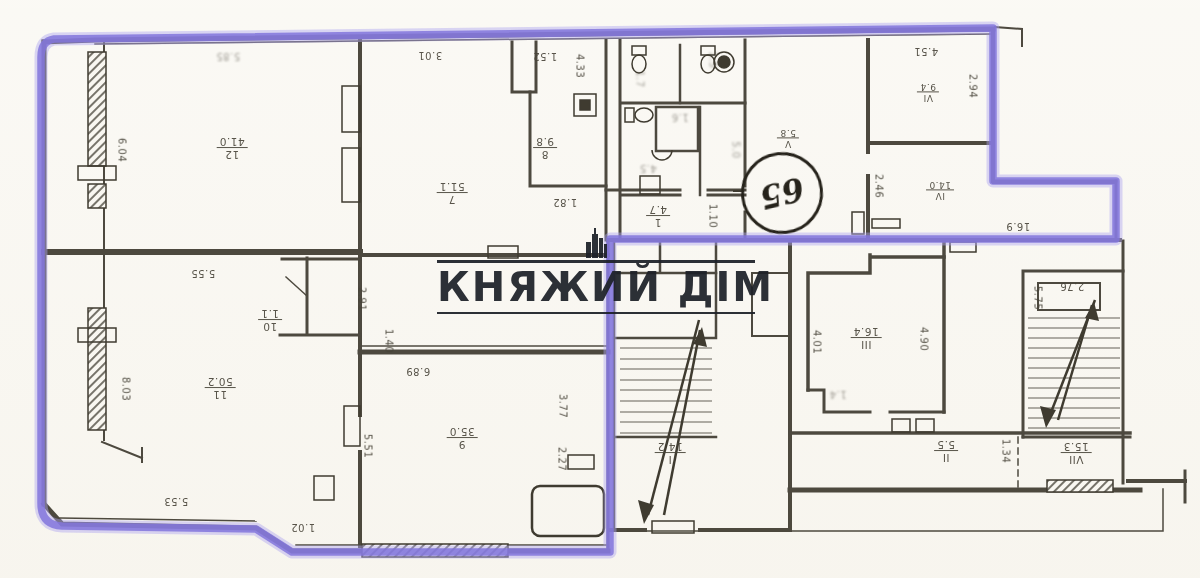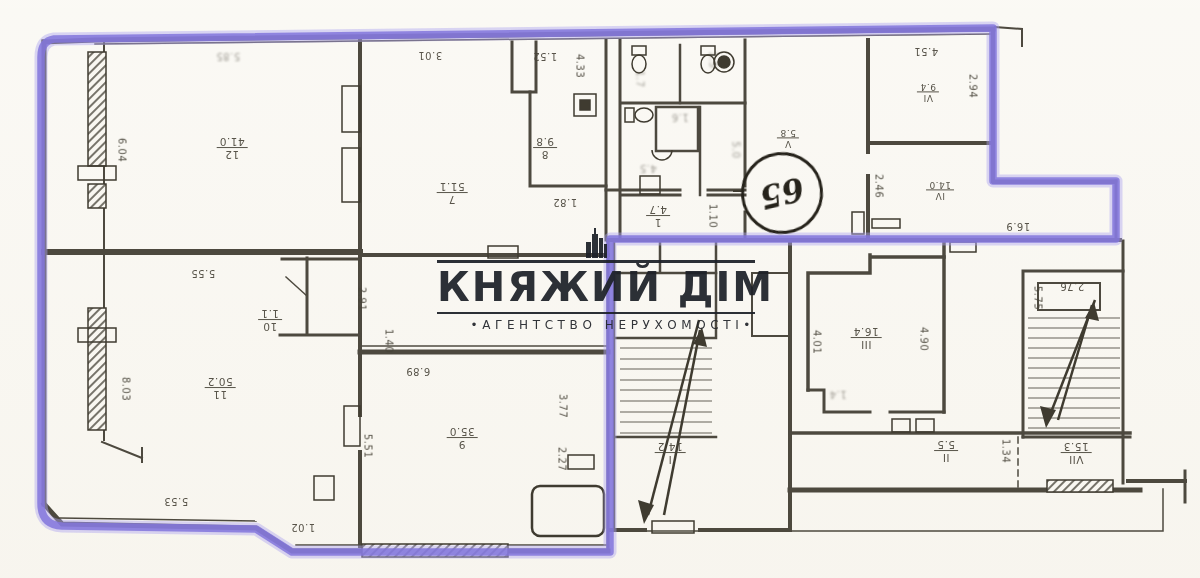--- a/index.html
+++ b/index.html
@@ -16,21 +16,21 @@
   .lbl.faint{opacity:.5;filter:blur(.9px);}
   .room{text-align:center;line-height:1.1;font-size:10.5px;}
   .room .num{padding:0 3px;}
   .room .area{border-top:1.2px solid #474338;padding:0 3px;}
   .room.small{font-size:9px;}
   .circle-note{position:absolute;left:741px;top:152px;width:76px;height:76px;z-index:3;
        border:3px solid #26231b;border-radius:50%;display:flex;align-items:center;justify-content:center;
        transform:rotate(174deg);filter:blur(.3px);}
   .circle-note span{font-family:"DejaVu Serif",serif;font-style:italic;font-weight:700;
        font-size:32px;color:#26231b;transform:rotate(-8deg);}
-  .wm{position:absolute;left:437px;top:228px;width:318px;z-index:4;text-align:right;opacity:.93;}
+  .wm{position:absolute;left:437px;top:228px;width:318px;z-index:4;text-align:center;opacity:.93;}
   .wm-icon{display:block;margin:0 auto 2px auto;}
   .wm-line{height:2.5px;background:#1d2128;margin:0;}
   .wm-title{font-size:40px;font-weight:700;letter-spacing:2px;color:#1d2128;
        line-height:1.1;padding:2px 0 3px 0;white-space:nowrap;}
   .wm-sub{font-size:12px;font-weight:500;letter-spacing:4.6px;color:#23262c;
        padding-top:4px;white-space:nowrap;}
 </style>
 </head>
 <body>
 
@@ -276,15 +276,14 @@
     <svg class="wm-icon" width="28" height="30" viewBox="0 0 28 30">
       <rect x="4" y="14" width="5" height="16" fill="#1d2128"></rect>
       <rect x="10" y="6" width="6" height="24" fill="#1d2128"></rect>
       <rect x="17" y="10" width="4" height="20" fill="#1d2128"></rect>
       <rect x="12" y="0" width="2" height="8" fill="#1d2128"></rect>
       <rect x="22" y="16" width="3" height="14" fill="#1d2128"></rect>
     </svg>
     <div class="wm-line"></div>
     <div class="wm-title">КНЯЖИЙ ДІМ</div>
     <div class="wm-line"></div>
-    <div class="wm-sub">•АГЕНТСТВО НЕРУХОМОСТІ•</div>
   </div>
 </div>
 
 </body></html>

